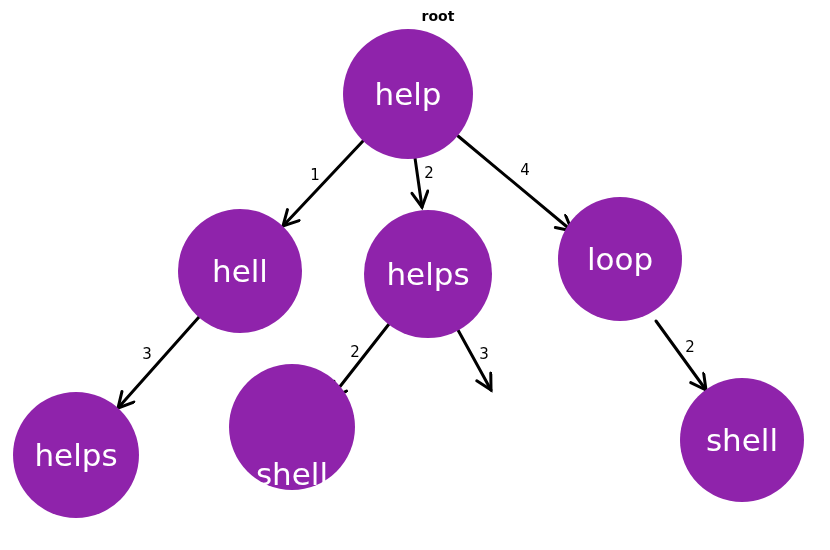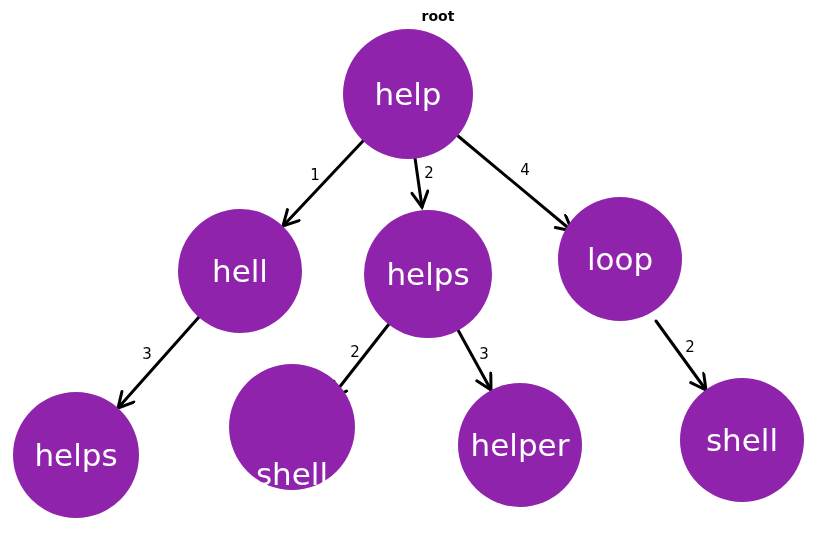--- a/index.html
+++ b/index.html
@@ -108,20 +108,17 @@
   </div>
   <div class="node" style="left:558px; top:197px; width:124px; height:124px;">
     <span class="node-label">loop</span>
   </div>
   <div class="node" style="left:13px;  top:392px; width:126px; height:126px;">
     <span class="node-label">helps</span>
   </div>
   <div class="node" style="left:229px; top:364px; width:126px; height:126px;align-items:flex-end;">
     <span class="node-label">shell</span>
   </div>
-  <div class="node" style="left:458px; top:383px; width:124px; height:124px;">
-    <span class="node-label">helper</span>
-  </div>
   <div class="node" style="left:680px; top:378px; width:124px; height:124px;">
     <span class="node-label">shell</span>
   </div>
 
 </div>
 
 </body></html>

